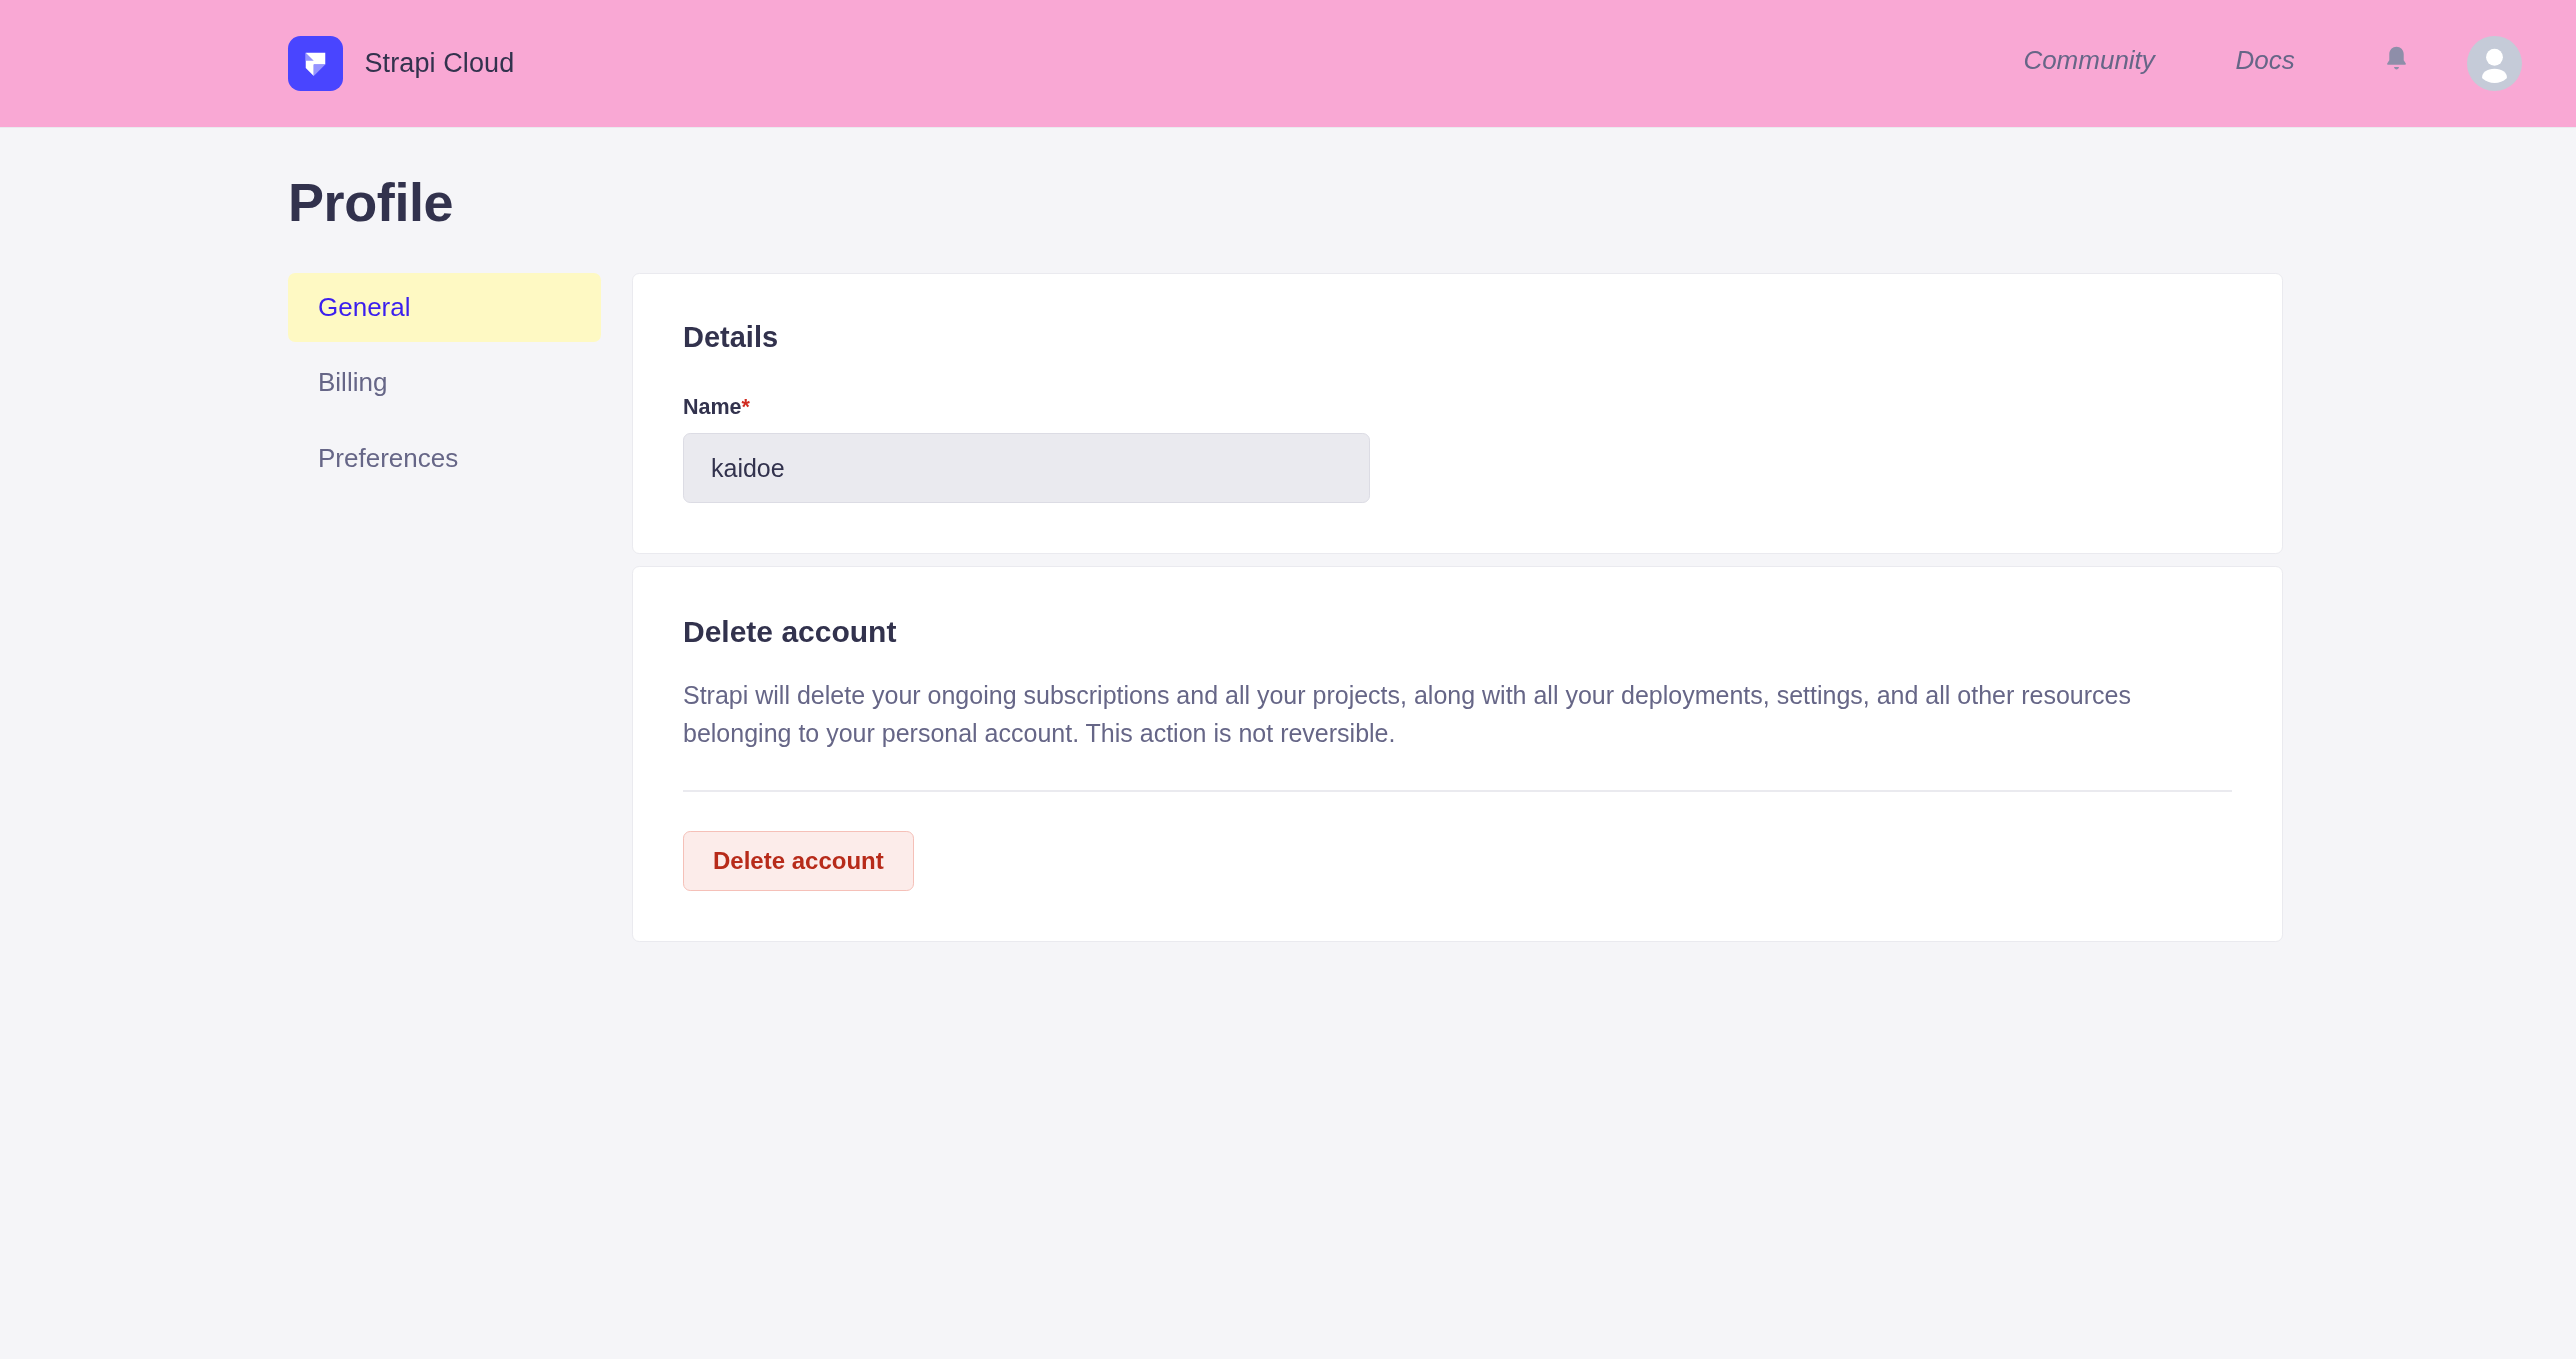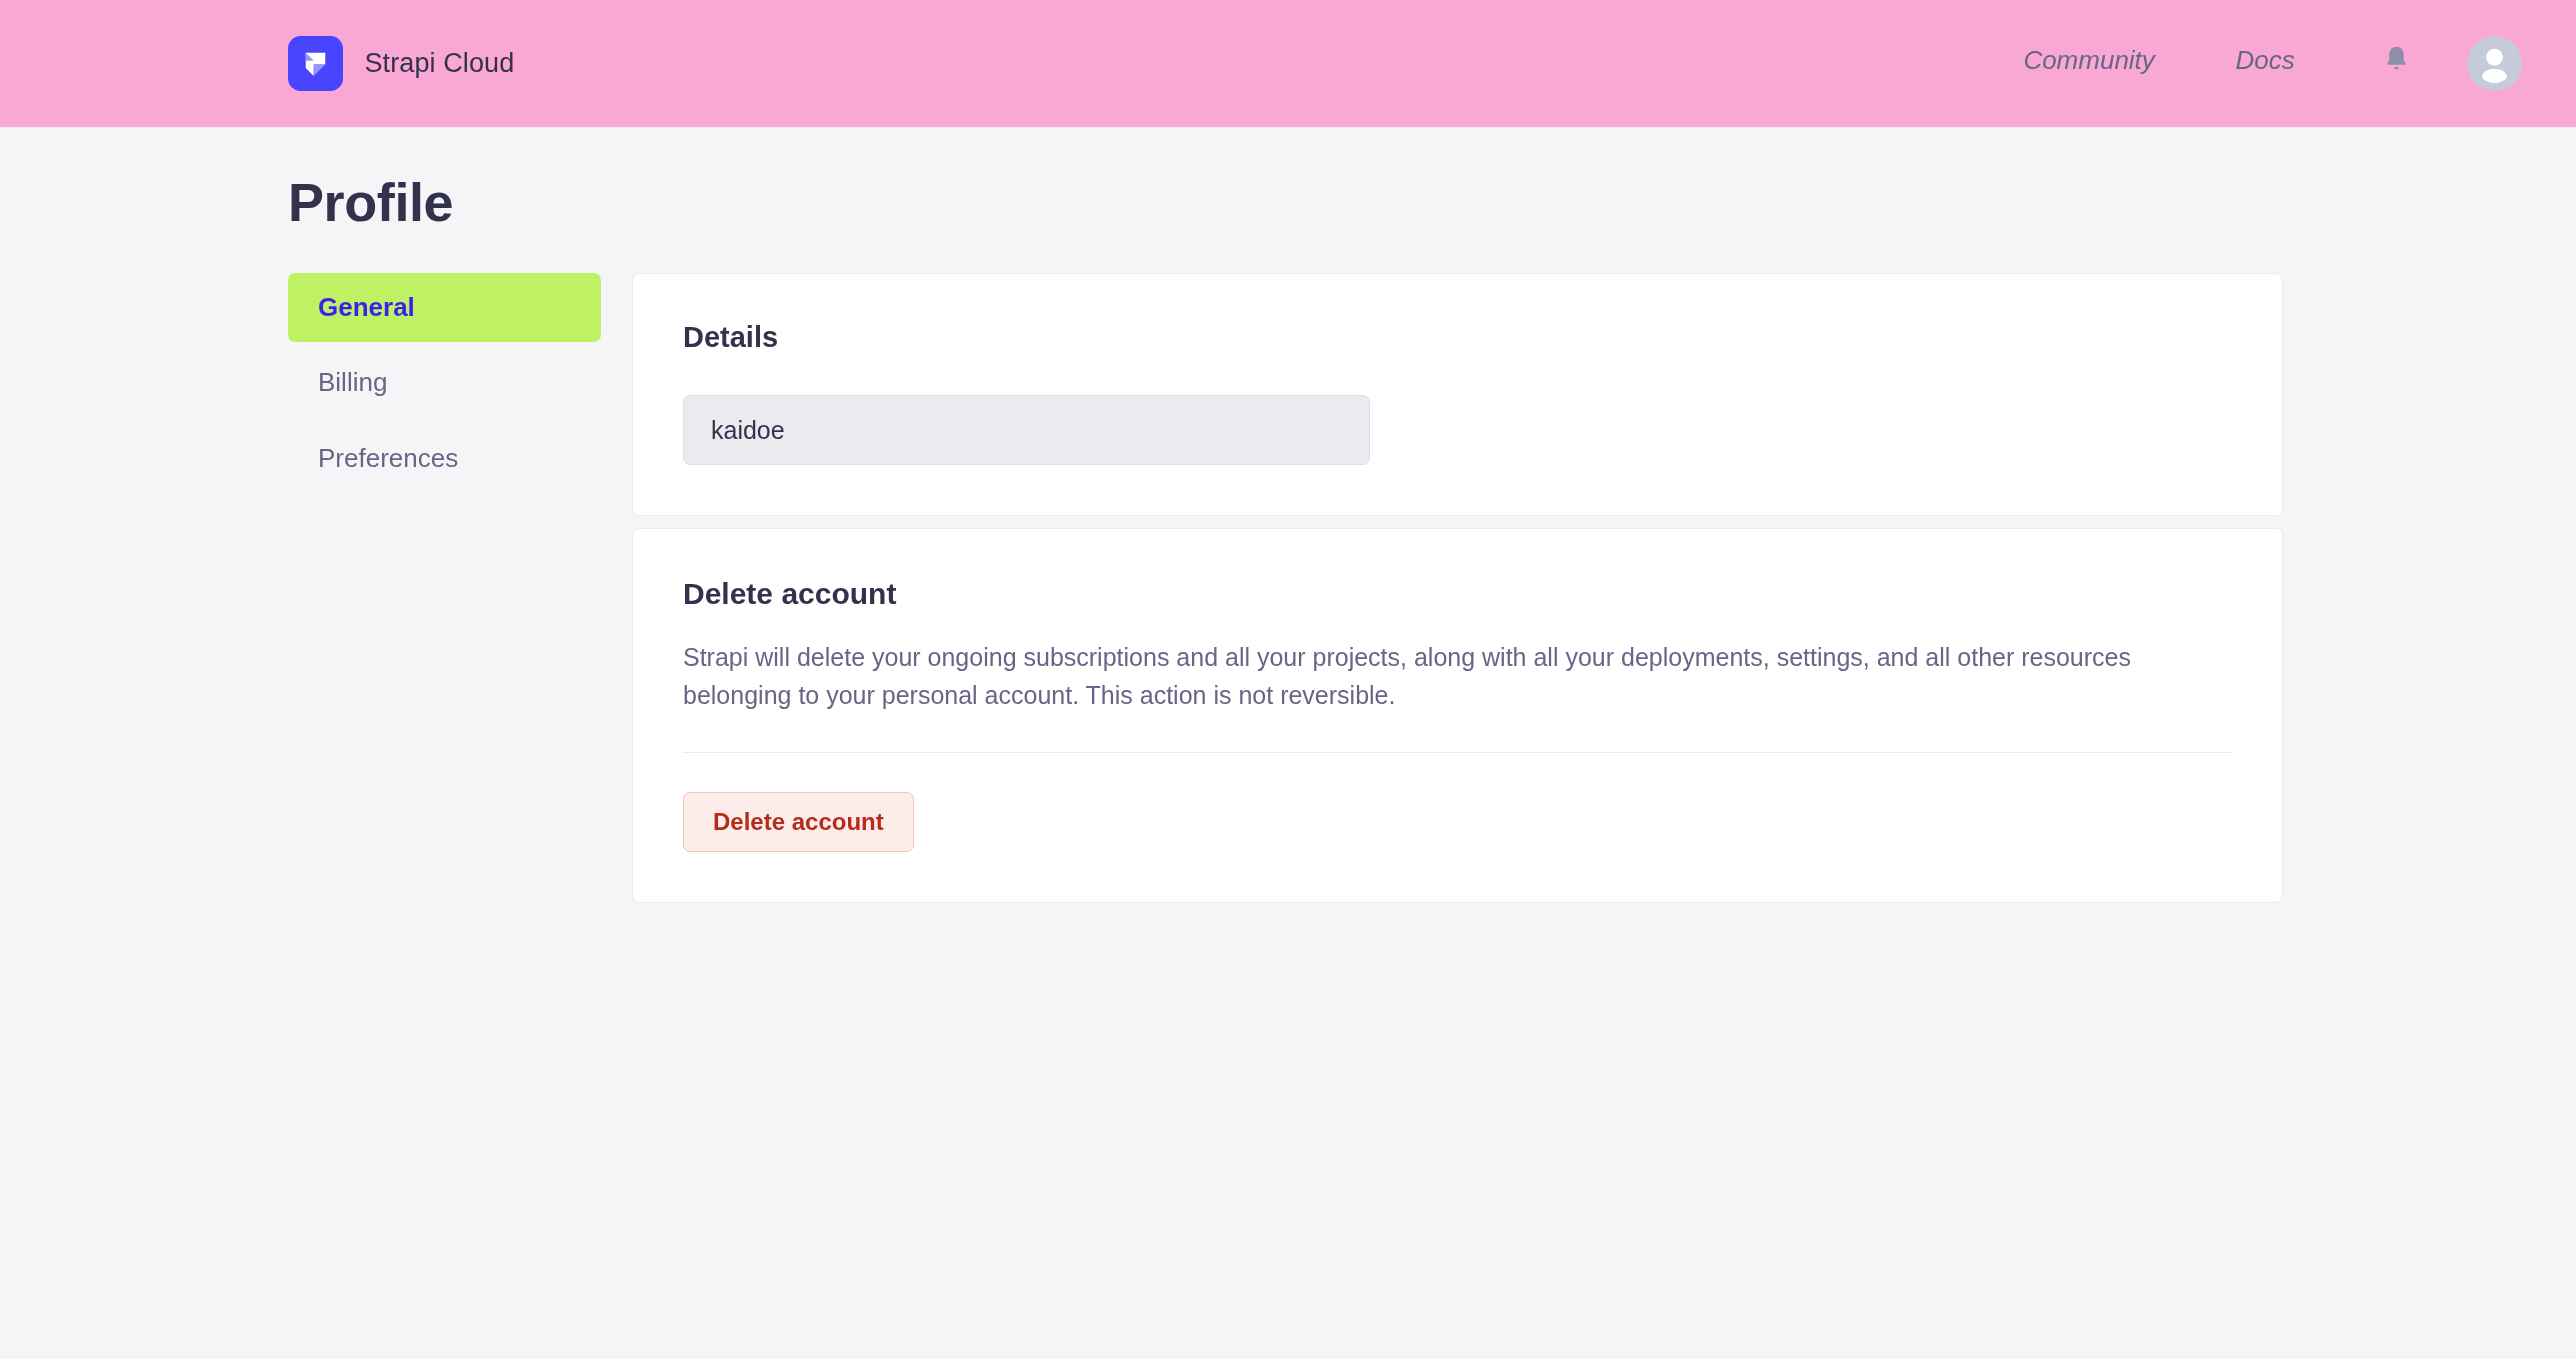--- a/index.html
+++ b/index.html
@@ -123,23 +123,23 @@
     display: block;
     font-size: 26px;
     color: #666687;
     padding: 19px 30px;
     border-radius: 7.2px;
     text-decoration: none;
     cursor: pointer;
     margin-bottom: 6.3px;
   }
   .side-item.active {
-    background: #bef264;
+    background: #fef9c3;
     color: #3B1FEE;
-    font-weight: bold;
+    font-weight: normal;
   }
 
   
   .main {
     flex: 1;
     max-width: 1651px;
     margin-left: 31px;
   }
 
   .card {
@@ -266,20 +266,23 @@
       <a class="side-item">Billing</a>
       <a class="side-item">Preferences</a>
     </nav>
 
     <div class="main">
 
       <section class="card">
         <h2 class="card-title">Details</h2>
 
         <div class="field">
+          <label class="field-label">
+            <span>Name</span><span class="required-star">*</span>
+          </label>
           <input class="text-input" type="text" disabled="" value="kaidoe" style="">
         </div>
       </section>
 
       <section class="card card-delete">
         <h2 class="card-title">Delete account</h2>
         <p class="card-text">Strapi will delete your ongoing subscriptions and all your projects, along with all your deployments, settings, and all other resources belonging to your personal account. This action is not reversible.</p>
         <hr class="divider">
         <button class="danger-btn">Delete account</button>
       </section>

